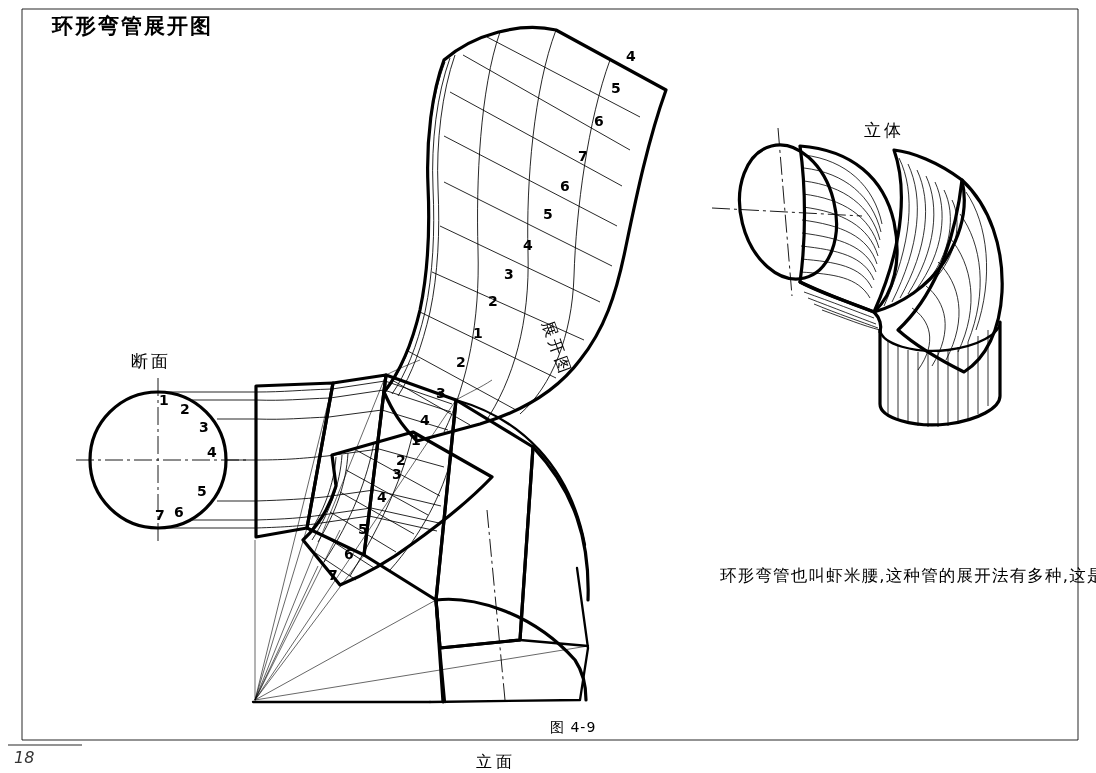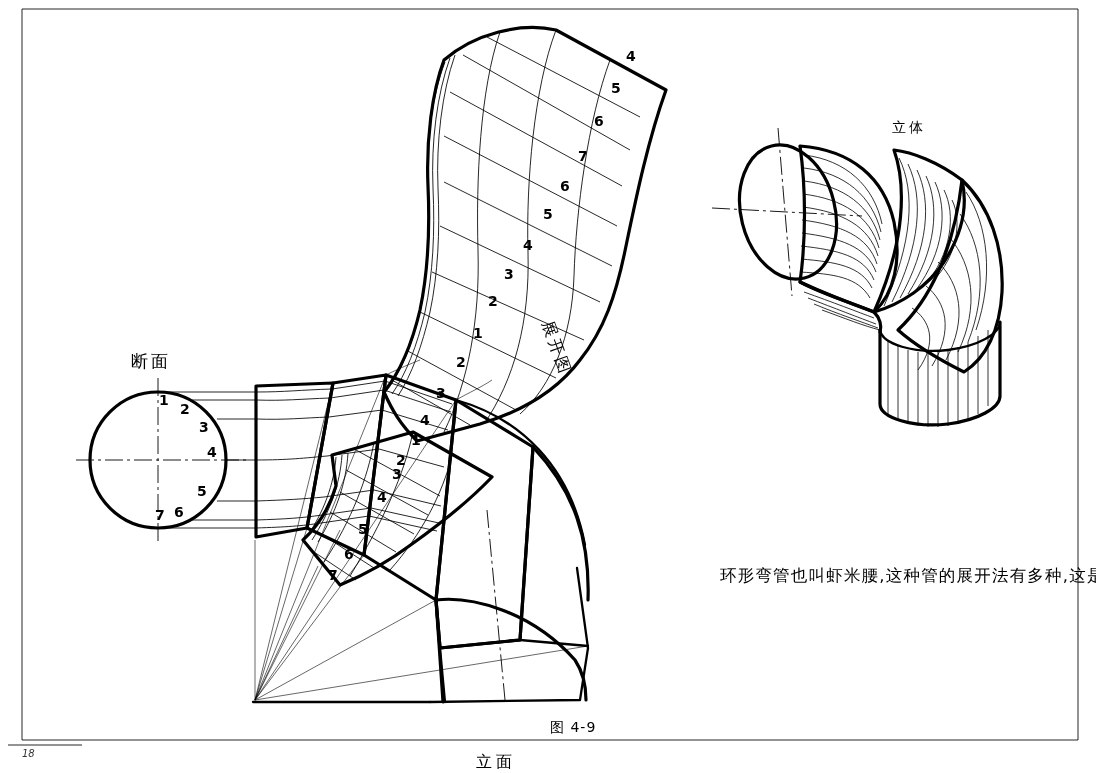--- a/index.html
+++ b/index.html
@@ -33,24 +33,24 @@
     font-family: "DejaVu Sans", "Liberation Sans", sans-serif;
   }
   .title {
     left: 52px;
     top: 12px;
     font-size: 21px;
     font-weight: bold;
     letter-spacing: 2px;
   }
   .lbl-duanmian { left: 131px; top: 350px; font-size: 17px; font-weight: normal; letter-spacing: 3px; }
-  .lbl-liti     { left: 892px; top: 119px; font-size: 14px; letter-spacing: 3px; }
+  .lbl-liti     { left: 864px; top: 119px; font-size: 17px; letter-spacing: 3px; }
   .lbl-limian   { left: 476px; top: 712px; font-size: 16px; letter-spacing: 4px; margin-top: 40px; }
   .lbl-figno    { left: 550px; top: 719px; font-size: 14px; letter-spacing: 1px; }
-  .lbl-page     { left: 14px;  top: 748px; font-size: 10px; font-style: italic; color:#333;margin-left:8px; }
+  .lbl-page     { left: 14px;  top: 748px; font-size: 16px; font-style: italic; color:#333; }
   .lbl-zhankai  {
     left: 556px; top: 318px;
     font-size: 16px;
     letter-spacing: 3px;
     transform: rotate(70deg);
     transform-origin: 0 0;
   }
   .note {
     left: 690px;
     top: 560px;
@@ -316,20 +316,21 @@
         <path d="M802 284 C830 296 856 306 874 312"></path>
         <path d="M804 292 C832 302 858 312 874 318"></path>
         <path d="M808 298 C834 308 860 318 876 324"></path>
         <path d="M814 304 C838 314 862 322 878 328"></path>
         <path d="M822 310 C844 318 864 326 880 330"></path>
       </g>
       <path class="hv" d="M800 282 C826 294 852 304 874 312 C880 318 882 326 880 332"></path>
     </g>
   </svg>
 
+  <div class="txt title">环形弯管展开图</div>
 
   <div class="txt lbl-duanmian">断面</div>
   <div class="txt lbl-liti">立体</div>
   <div class="txt lbl-limian">立面</div>
   <div class="txt lbl-zhankai">展开图</div>
   <div class="txt lbl-figno">图 4-9</div>
   <div class="txt lbl-page">18</div>
 
   <div class="txt note"><span class="indent"></span><span>环形弯管也叫虾米腰,这种管的展开法有多种,这是其中的一种,用平行线展开法，这是理论展开的方法,中径小。</span></div>
 

